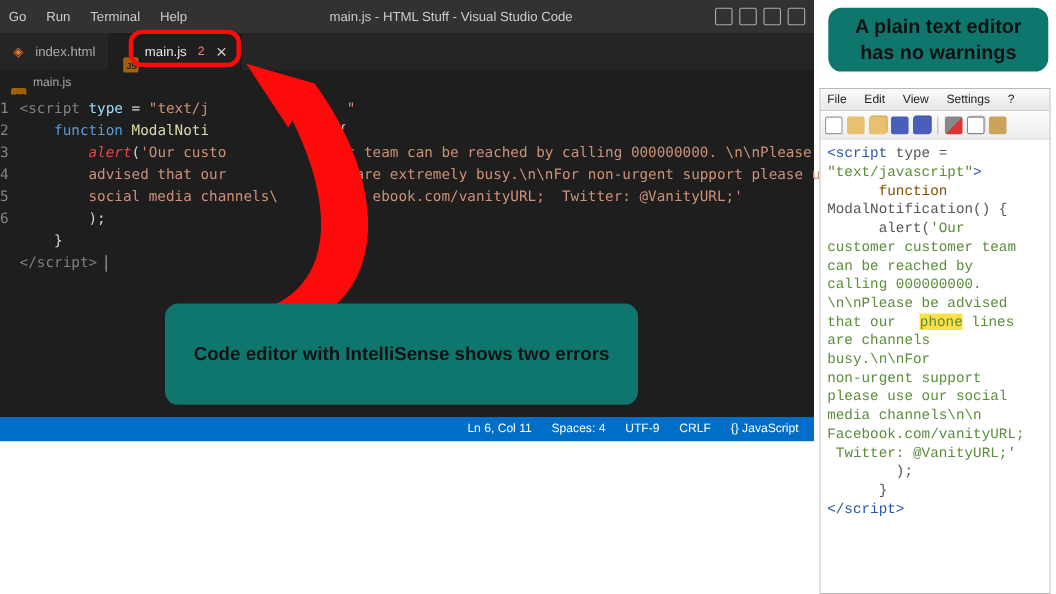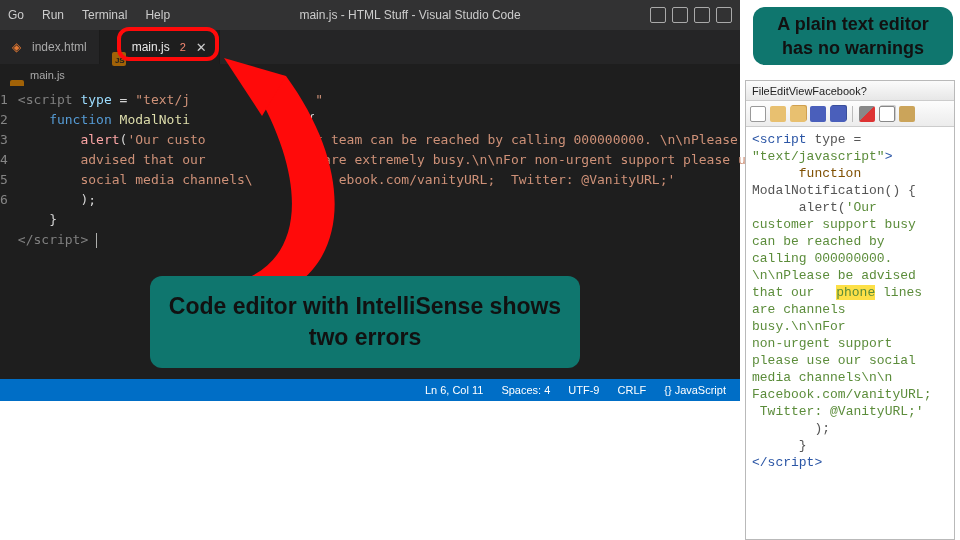--- a/index.html
+++ b/index.html
@@ -22,34 +22,34 @@
   .breadcrumb { height:22px; background:#1e1e1e; display:flex; align-items:center; gap:6px; font-size:11px; padding-left:10px; color:#aaa;}
   .editor { flex:1; display:flex; font-family:Consolas,monospace; font-size:13px; background:#1e1e1e; position:relative; }
   .gutter { width:34px; text-align:right; color:#858585; padding:4px 10px 0 0; line-height:20px; user-select:none;}
   .code { flex:1; padding-top:4px; line-height:20px; white-space:pre; color:#d4d4d4;}
   .tok-tag { color:#808080;}
   .tok-attr { color:#9cdcfe;margin-top:42px;}
   .tok-str { color:#ce9178;}
   .tok-kw  { color:#569cd6;}
   .tok-fn  { color:#dcdcaa;}
   .tok-pun { color:#d4d4d4;}
-  .tok-call{ color:#fca5a5;}
+  .tok-call{ color:#ef4444;font-style:italic;}
   .cursor-mark{ border-left:1px solid #aeafad; display:inline-block; height:15px; vertical-align:middle;}
   .statusbar { height:22px; background:#006ec6; color:#fff; font-size:11px; display:flex; align-items:center; justify-content:flex-end; gap:18px; padding:0 14px;}
   
   .red-oval{ position:absolute; top:27px; left:117px; width:102px; height:34px; border:4px solid #ff0a0a; border-radius:12px; pointer-events:none; z-index:3;}
   
   .red-arrow{ position:absolute; top:46px; left:166px; width:260px; height:260px; z-index:4; pointer-events:none;}
   
   .callout { position:absolute; background:#0f766e; color:#111; font-weight:700; border-radius:12px; text-align:center; display:flex; align-items:center; justify-content:center; padding:10px 18px; line-height:1.35; z-index:5;}
-  .callout.main { top:276px; left:150px; width:430px; height:92px; font-size:23px;}
+  .callout.main { top:276px; left:150px; width:430px; height:92px; font-size:17px;}
   .callout.side { top:7px; left:753px; width:200px; height:58px; font-size:18px;}
   
   .plain { position:absolute; top:80px; left:745px; width:210px; height:460px; background:#fff; border:1px solid #b9b9b9; display:flex; flex-direction:column; font-size:12px;}
-  .plain-menu{ height:20px; background:linear-gradient(#fbfbfb,#e7e7e7); border-bottom:1px solid #ccc; display:flex; align-items:center; gap:0; padding:0 6px; font-size:11px; color:#222;}
+  .plain-menu{ height:20px; background:linear-gradient(#fbfbfb,#e7e7e7); border-bottom:1px solid #ccc; display:flex; align-items:center; gap:16px; padding:0 6px; font-size:11px; color:#222;}
   .plain-tools{ height:26px; background:linear-gradient(#fdfdfd,#ececec); border-bottom:1px solid #ccc; display:flex; align-items:center; gap:4px; padding:0 4px;}
   .tb-ico{ width:16px; height:16px; border-radius:2px; display:inline-block;}
   .tb-sep{ width:1px; height:16px; background:#bbb; margin:0 2px;}
   .plain-body{ flex:1; background:#fff; padding:4px 6px 0 6px; font-family:"Courier New",monospace; font-size:13px; line-height:17px; white-space:pre-wrap; overflow:hidden; color:#555;}
   .pt-tag{ color:#2a55a5;}
   .pt-kw { color:#7f4f00;}
   .pt-str{ color:#5b8c3a;}
   .pt-sel{ background:#fde047;margin-left:14px;}
 </style>
 </head>
@@ -129,40 +129,40 @@
   <path d="M 120 30 L 58 12 L 96 70 Z" fill="#ff0a0a"></path>
 </svg>
 <div class="callout main">Code editor with IntelliSense shows two errors</div>
 <div class="callout side">A plain text editor has no warnings</div>
 
 <div class="plain">
   <div class="plain-menu">
     <span>File</span>
     <span>Edit</span>
     <span>View</span>
-    <span>Facebook</span>
+    <span>Settings</span>
     <span>?</span>
   </div>
   <div class="plain-tools">
     <span class="tb-ico" style="background:#fff;border:1px solid #999"></span>
     <span class="tb-ico" style="background:#e8c070"></span>
     <span class="tb-ico" style="background:#e8c070;box-shadow:1px -1px 0 #d0a050"></span>
     <span class="tb-ico" style="background:#4a5fbb"></span>
     <span class="tb-ico" style="background:#4a5fbb;box-shadow:1px -1px 0 #3a4f9b"></span>
     <span class="tb-sep"></span>
     <span class="tb-ico" style="background:linear-gradient(135deg,#888 50%,#d33 50%)"></span>
     <span class="tb-ico" style="background:#fff;border:1px solid #888;box-shadow:1px -1px 0 #ccc"></span>
     <span class="tb-ico" style="background:#cba45a"></span>
   </div>
   <div class="plain-body"><span class="pt-tag">&lt;</span><span class="pt-tag">script</span><span> type =</span>
 <span class="pt-str">"text/javascript"</span><span class="pt-tag">&gt;</span>
 <span>      </span><span class="pt-kw">function</span>
 <span>ModalNotification() {</span>
 <span>      alert(</span><span class="pt-str">'Our</span>
-<span class="pt-str">customer support busy</span>
+<span class="pt-str">customer customer team</span>
 <span class="pt-str">can be reached by</span>
 <span class="pt-str">calling 000000000.</span>
 <span class="pt-str">\n\nPlease be advised</span>
 <span class="pt-str">that our </span><span class="pt-str pt-sel">phone</span><span class="pt-str"> lines</span>
 <span class="pt-str">are channels</span>
 <span class="pt-str">busy.\n\nFor</span>
 <span class="pt-str">non-urgent support</span>
 <span class="pt-str">please use our social</span>
 <span class="pt-str">media channels\n\n</span>
 <span class="pt-str">Facebook.com/vanityURL;</span>

